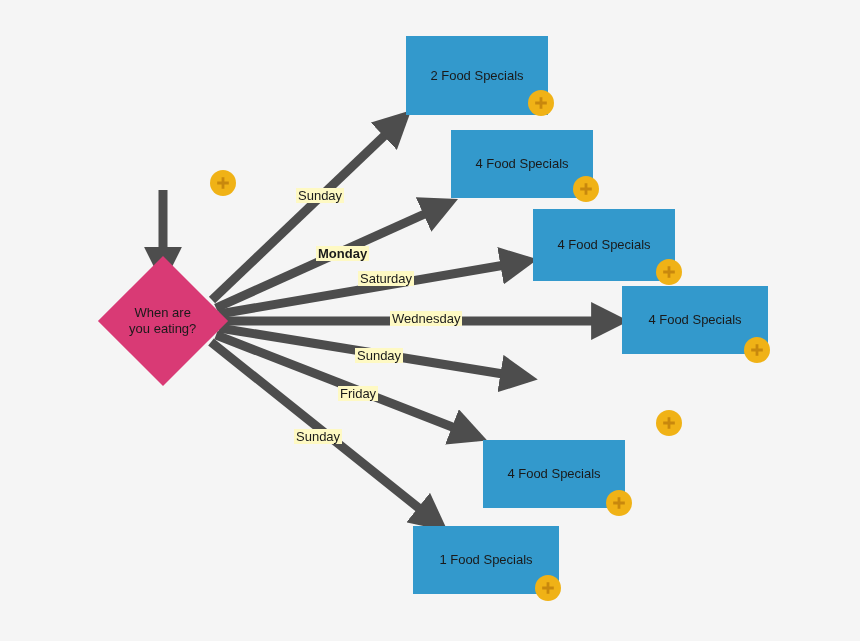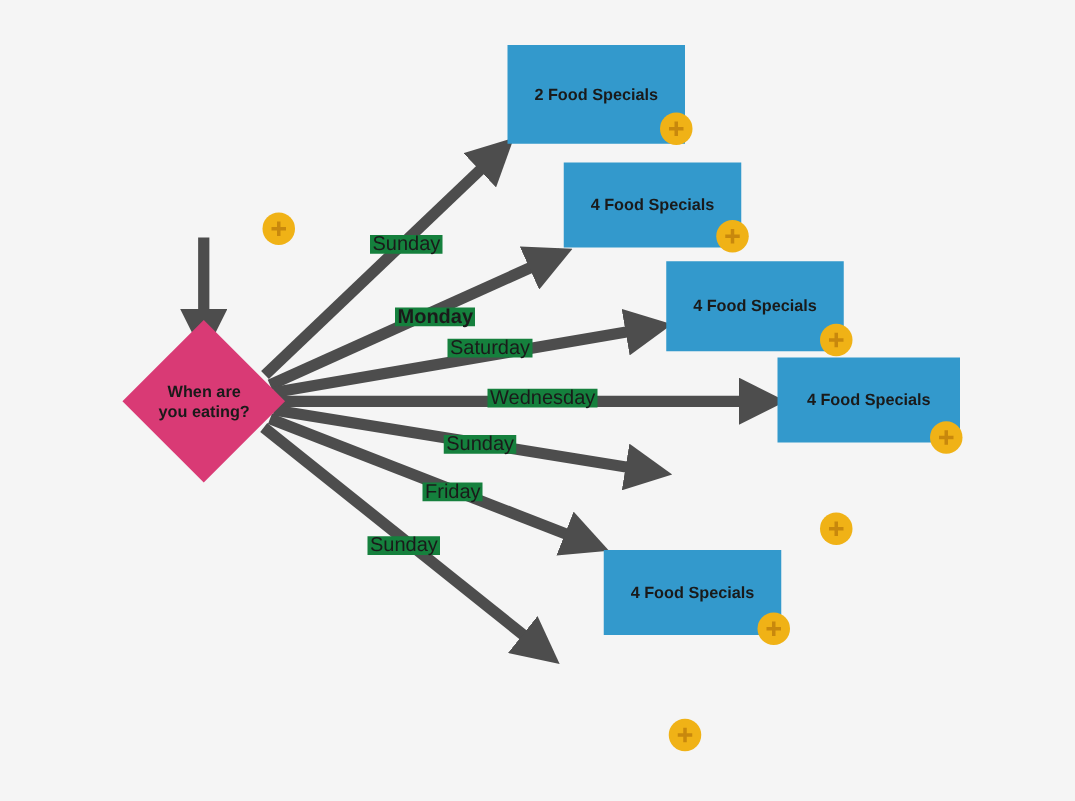--- a/index.html
+++ b/index.html
@@ -49,38 +49,37 @@
     align-items: center;
     justify-content: center;
   }
   .node-label {
     color: #1a1a1a;
     font-size: 13px;
     line-height: 16px;
     text-align: center;
     white-space: pre-line;
     pointer-events: none;
-    font-weight: bold;
   }
   .badge {
     position: absolute;
     width: 26px;
     height: 26px;
     border-radius: 50%;
     background: #f0b216;
     display: flex;
     align-items: center;
     justify-content: center;
   }
   .badge svg { display: block; }
   .edge-label {
     position: absolute;
-    background: #15803d;
+    background: #fef9c3;
     color: #1a1a1a;
-    font-size: 16px;
+    font-size: 13px;
     line-height: 15px;
     padding: 0 2px;
     white-space: nowrap;
   }
 </style>
 </head>
 <body>
 
 <div id="canvas">
 
@@ -163,20 +162,23 @@
 
   <div class="node node-box" style="left:483px; top:440px; width:142px; height:68px;">
     <span class="node-label">4 Food Specials</span>
   </div>
   <div class="badge" style="left:606px; top:490px;">
     <svg width="16" height="16" viewBox="0 0 16 16">
       <path d="M6.6 2.2 h2.8 v4.4 h4.4 v2.8 h-4.4 v4.4 h-2.8 v-4.4 h-4.4 v-2.8 h4.4 z" fill="#c8880d"></path>
     </svg>
   </div>
 
+  <div class="node node-box" style="left:413px; top:526px; width:146px; height:68px;">
+    <span class="node-label">1 Food Specials</span>
+  </div>
   <div class="badge" style="left:535px; top:575px;">
     <svg width="16" height="16" viewBox="0 0 16 16">
       <path d="M6.6 2.2 h2.8 v4.4 h4.4 v2.8 h-4.4 v4.4 h-2.8 v-4.4 h-4.4 v-2.8 h4.4 z" fill="#c8880d"></path>
     </svg>
   </div>
 
   <div class="edge-label" style="left:296px; top:188px;">Sunday</div>
   <div class="edge-label" style="left:316px; top:246px;font-weight:bold;">Monday</div>
   <div class="edge-label" style="left:358px; top:271px;">Saturday</div>
   <div class="edge-label" style="left:390px; top:311px;">Wednesday</div>

